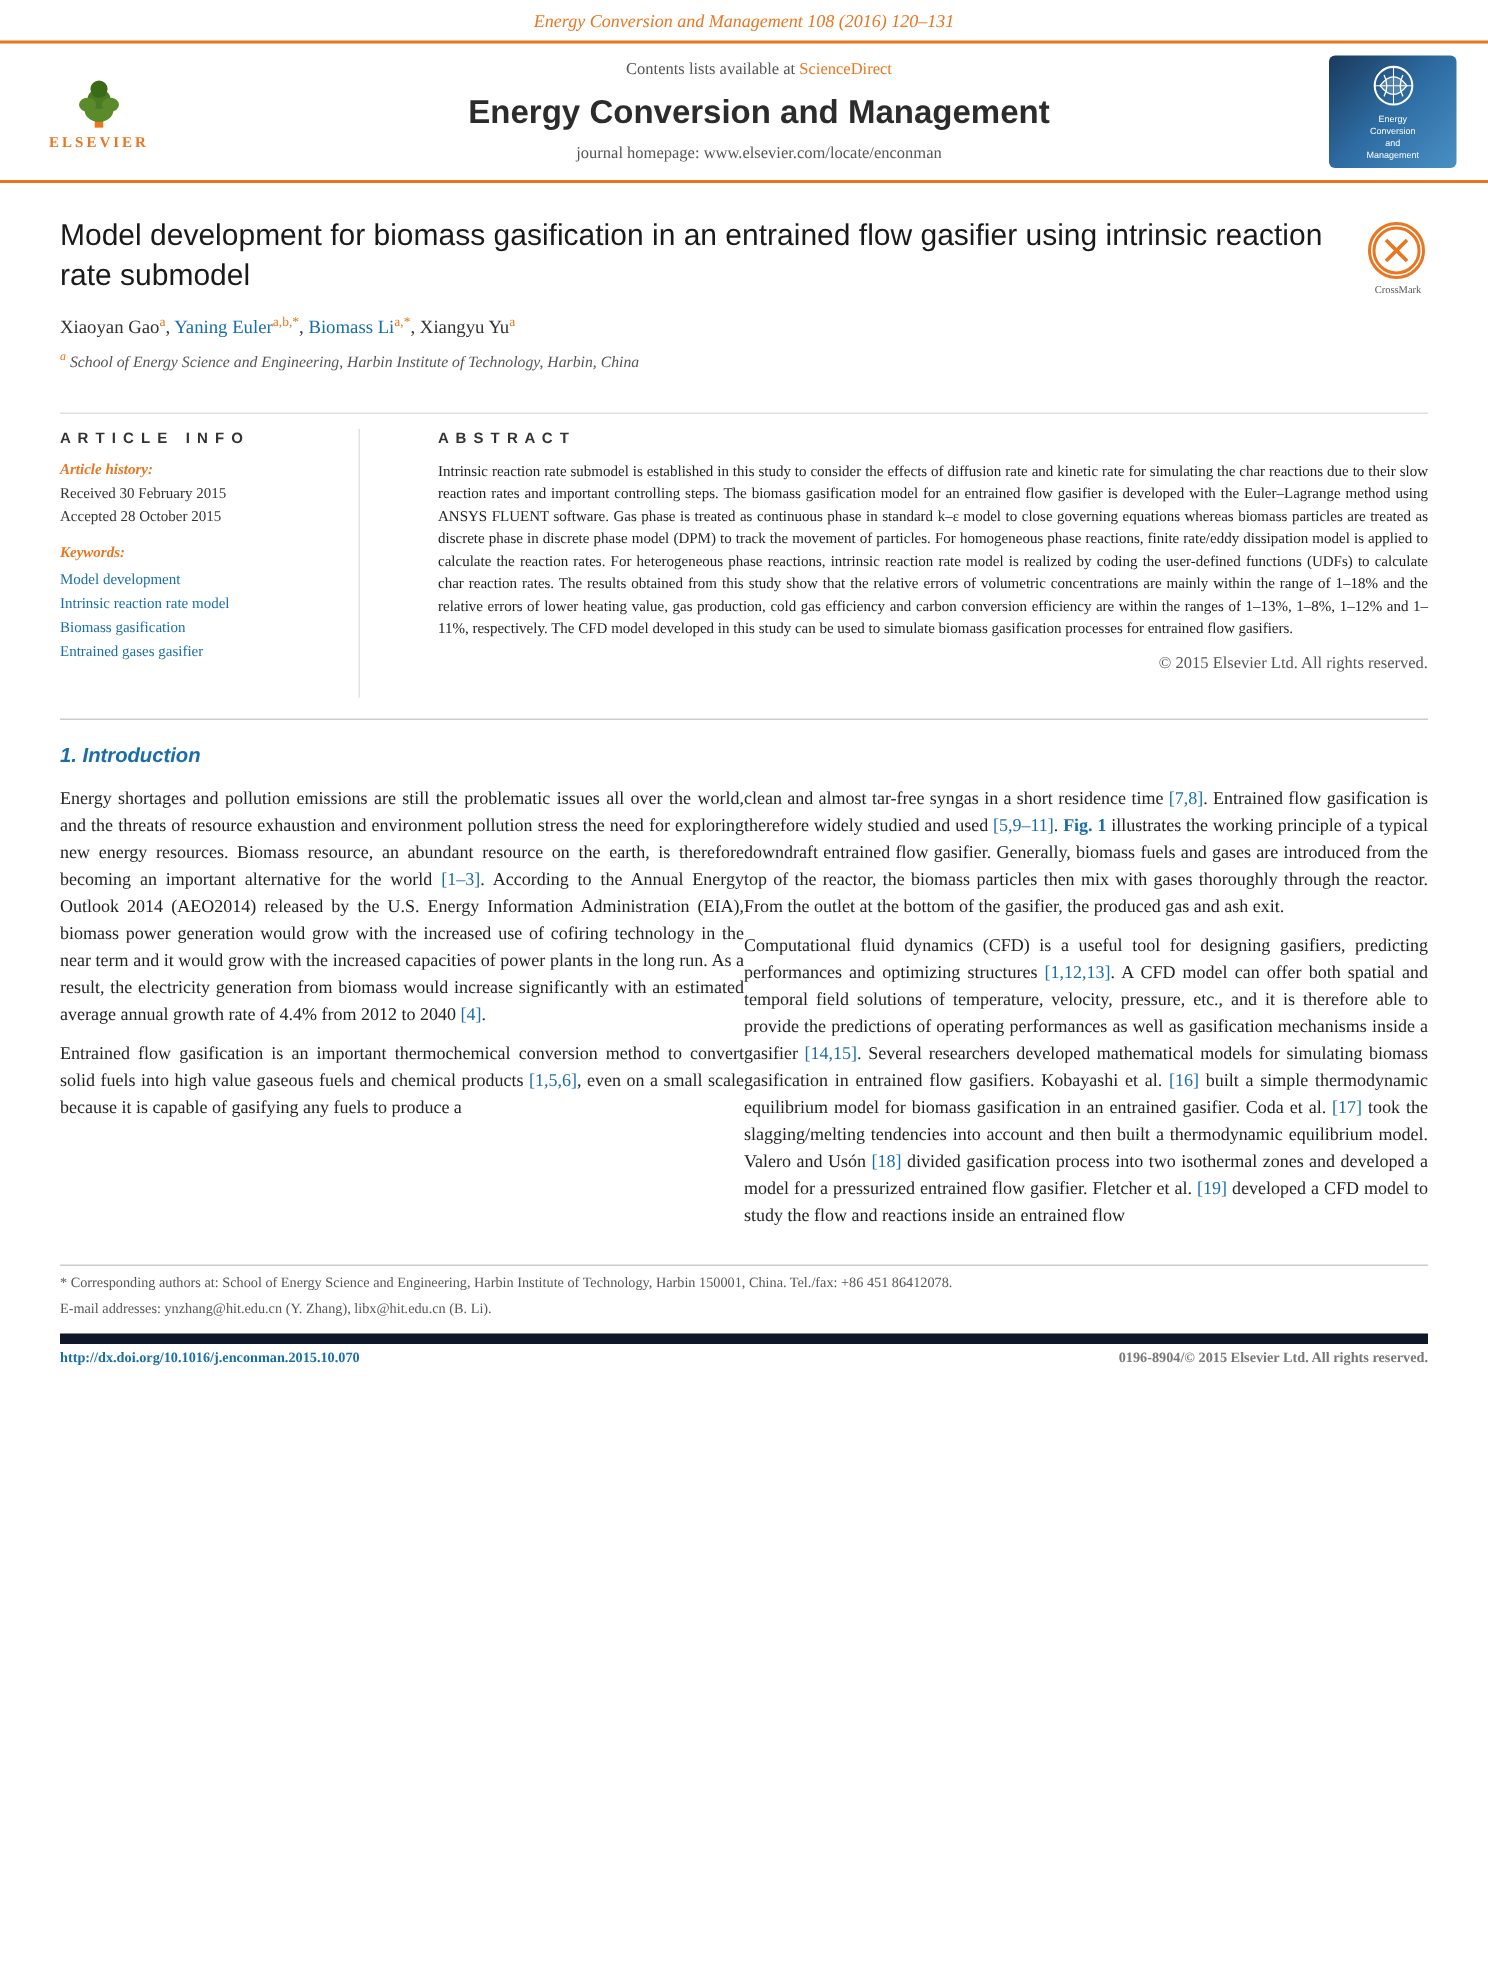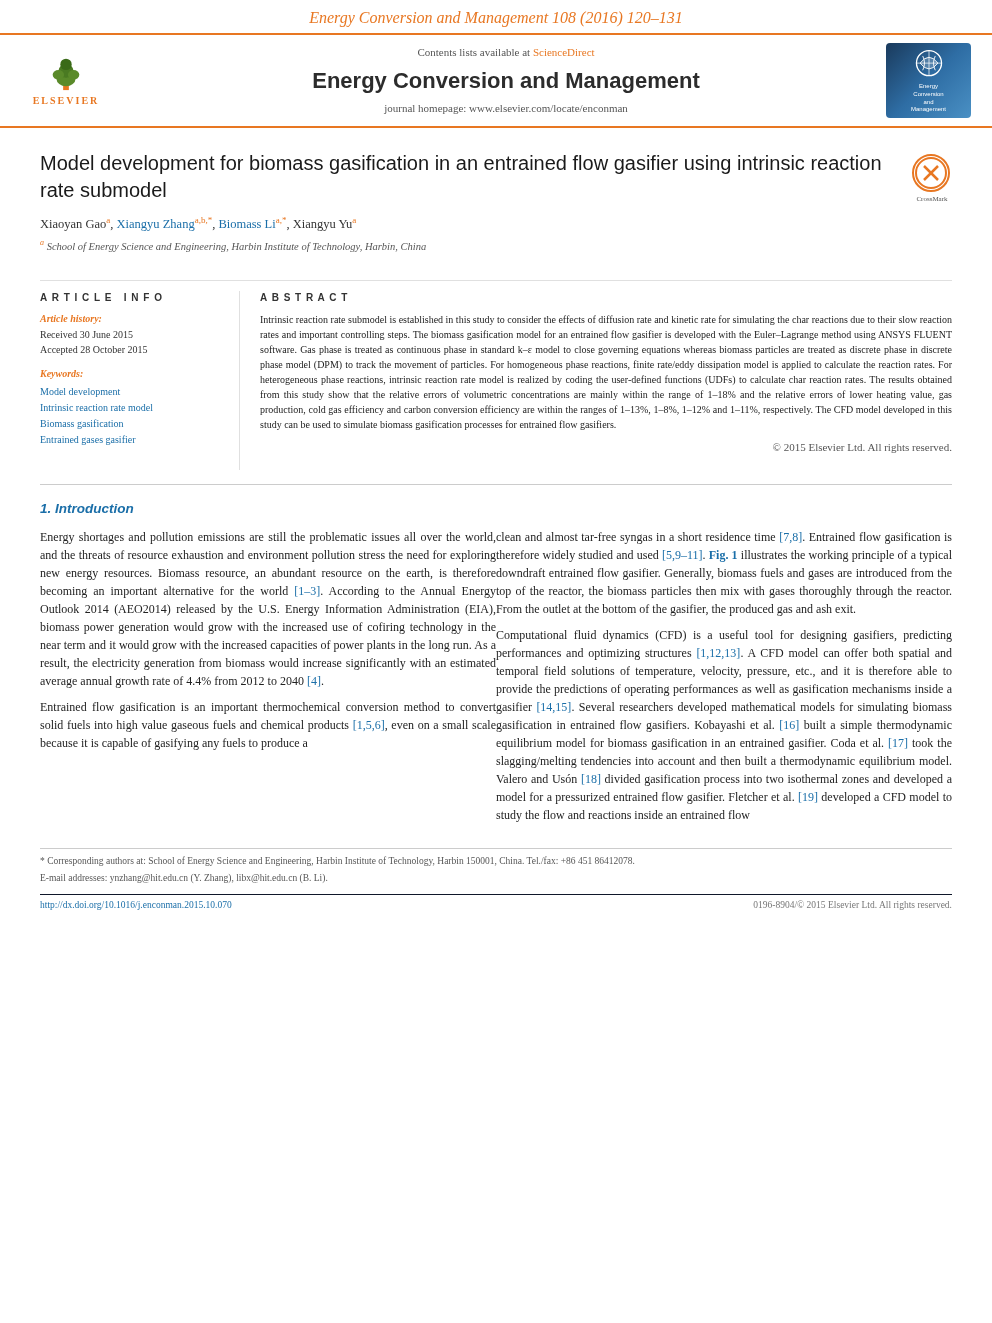--- a/index.html
+++ b/index.html
@@ -14,21 +14,21 @@
     }
     .page-wrapper {
       width: 992px;
       background: #fff;
       padding: 0;
     }
     
     .journal-top-bar {
       text-align: center;
       padding: 6px 20px 4px;
-      font-size: 16px;
+      font-size: 12px;
       color: #e87722;
       font-style: italic;
     }
     
     .header-banner {
       display: flex;
       align-items: center;
       border-top: 2px solid #e87722;
       border-bottom: 2px solid #e87722;
       padding: 8px 16px;
@@ -177,20 +177,21 @@
       padding-top: 10px;
     }
     .left-col {
       width: 200px;
       flex-shrink: 0;
       border-right: 1px solid #e0e0e0;
       padding-right: 14px;
     }
     .right-col {
       flex: 1;
+      margin-left: 32px;
     }
 
     
     .section-label {
       font-size: 10px;
       font-weight: bold;
       letter-spacing: 1px;
       color: #333;
       text-transform: uppercase;
       margin-bottom: 6px;
@@ -292,21 +293,22 @@
     .footnote-line {
       margin-bottom: 3px;
     }
     .doi-bar {
       display: flex;
       justify-content: space-between;
       font-size: 9.5px;
       color: #777;
       margin-top: 8px;
       padding-top: 4px;
-      border-top: 1px solid #0f172a;
+      border-top: 7px solid #0f172a;
+      font-weight: bold;
     }
     .doi-link {
       color: #1a6ea8;
       text-decoration: none;
     }
   </style>
 </head>
 <body>
 
 <div class="page-wrapper">
@@ -355,21 +357,21 @@
       </div>
     </div>
   </div>
 
   <div class="main-content">
 
     <div class="article-title-section">
       <div class="article-title-text">
         <div class="article-title">Model development for biomass gasification in an entrained flow gasifier using intrinsic reaction rate submodel</div>
         <div class="authors-line">
-          Xiaoyan Gao<sup>a</sup>, <a class="author-link">Xiangyu Zhang</a><sup>a,b,*</sup>, <a class="author-link">Biomass Li</a><sup>a,*</sup>, Xiangyu Yu<sup>a</sup>
+          Xiaoyan Gao<sup>a</sup>, <a class="author-link">Yaning Euler</a><sup>a,b,*</sup>, <a class="author-link">Biomass Li</a><sup>a,*</sup>, Xiangyu Yu<sup>a</sup>
         </div>
         <div class="affil-line">
           <sup style="font-size:8px; color:#e87722;">a</sup> School of Energy Science and Engineering, Harbin Institute of Technology, Harbin, China
         </div>
       </div>
       <div class="crossmark-badge">
         <div class="crossmark-circle">
           <svg width="34" height="34" viewBox="0 0 34 34">
             <circle cx="17" cy="17" r="15" fill="none" stroke="#e87722" stroke-width="2"></circle>
             <line x1="10" y1="10" x2="24" y2="24" stroke="#e87722" stroke-width="2.5"></line>
@@ -380,21 +382,21 @@
       </div>
     </div>
 
     <div class="two-column">
 
       <div class="left-col">
         <div class="section-label">A R T I C L E &nbsp; I N F O</div>
 
         <div class="info-group">
           <div class="info-group-title">Article history:</div>
-          <div class="info-line">Received 30 June 2015</div>
+          <div class="info-line">Received 30 February 2015</div>
           <div class="info-line">Accepted 28 October 2015</div>
         </div>
 
         <div class="info-group">
           <div class="info-group-title">Keywords:</div>
           <div class="keywords-list">
             <span class="kw">Model development</span>
             <span class="kw">Intrinsic reaction rate model</span>
             <span class="kw">Biomass gasification</span>
             <span class="kw">Entrained gases gasifier</span>

